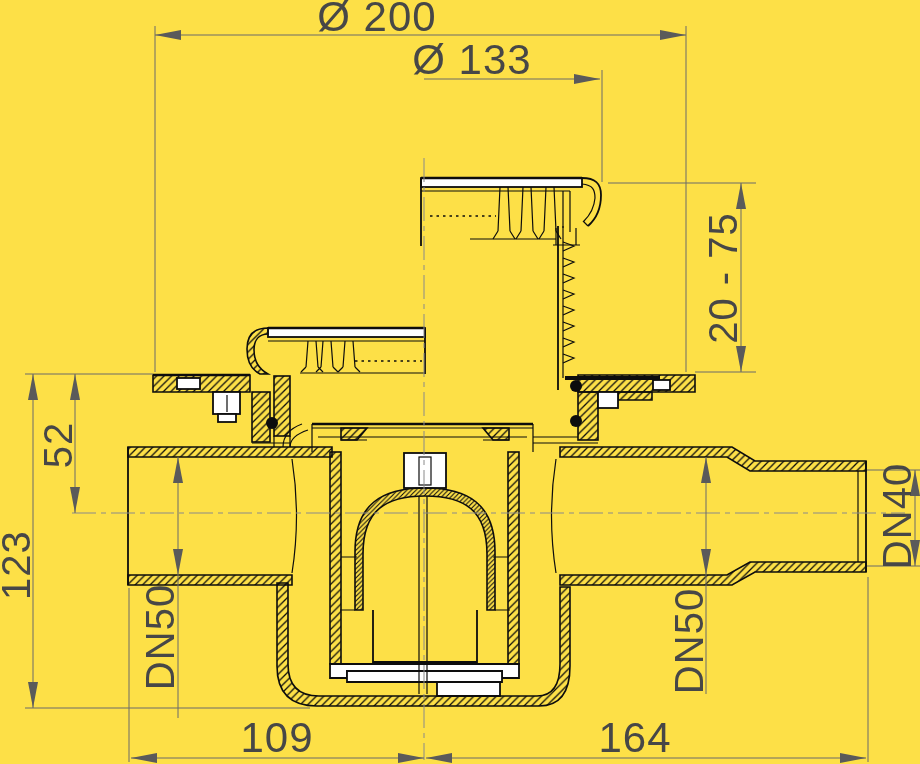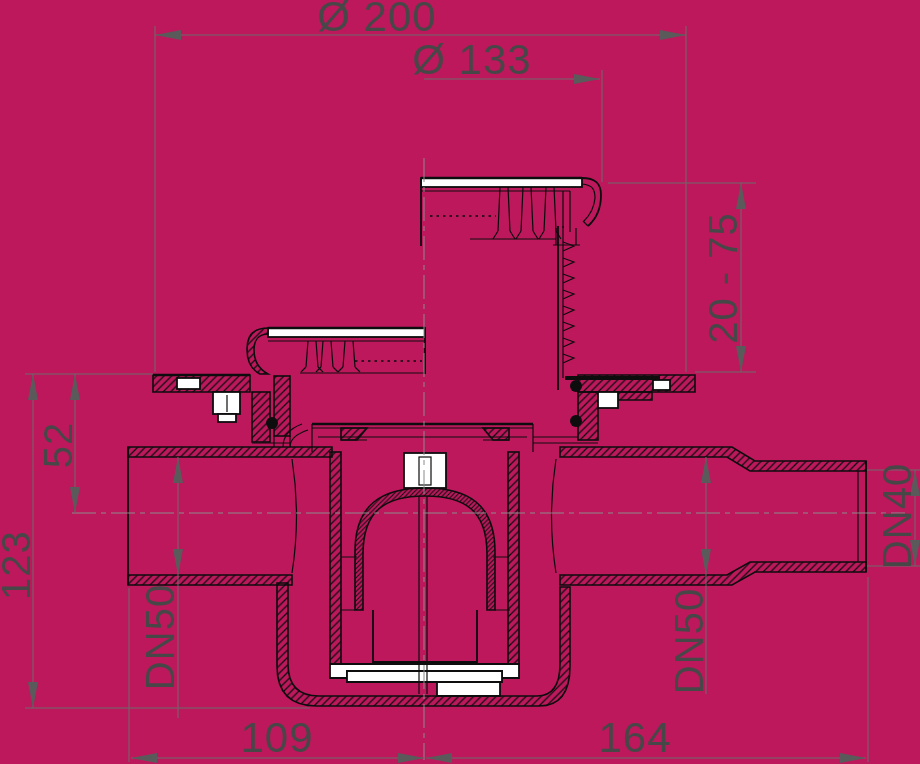--- a/index.html
+++ b/index.html
@@ -1,16 +1,16 @@
 <!DOCTYPE html>
 <html><head>
 <meta charset="utf-8">
 <style>
   html,body{margin:0;padding:0;background:#ffffff;}
-  .stage{width:920px;height:764px;position:relative;background:#be185d;overflow:hidden;}
+  .stage{width:920px;height:764px;position:relative;background:#fde047;overflow:hidden;}
   svg{display:block;}
   text{font-family:"Liberation Sans","DejaVu Sans",sans-serif;fill:#474747;letter-spacing:1px;}
   .dimtxt{font-size:42px;}
   .dimtxt-r{font-size:40px;}
   .dline{stroke:#6b6b6b;stroke-width:1;fill:none;}
   .arr{fill:#5a5a5a;stroke:none;}
   .cl{stroke:#8a8a8a;stroke-width:1;fill:none;stroke-dasharray:24 5 5 5;}
   .k{stroke:#0d0d0d;fill:none;}
   .k18{stroke:#0d0d0d;stroke-width:1.8;fill:none;}
   .k12{stroke:#0d0d0d;stroke-width:1.2;fill:none;}

